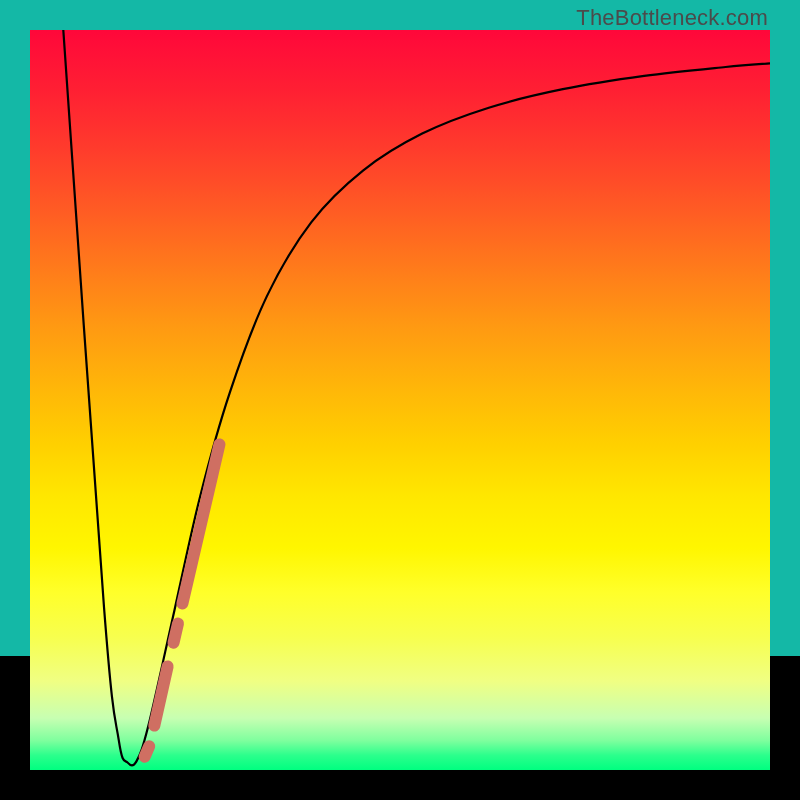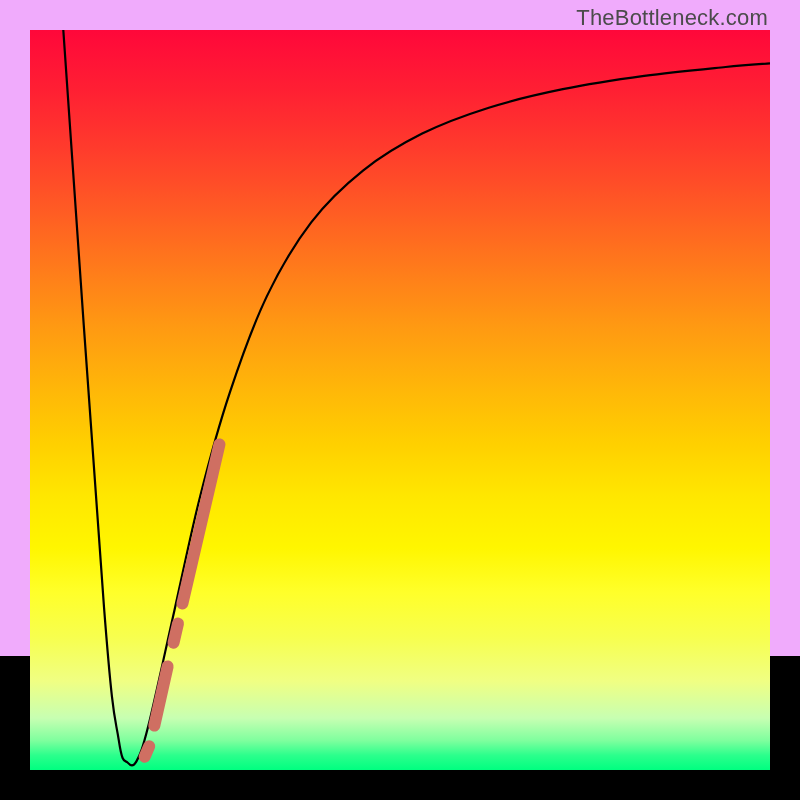--- a/index.html
+++ b/index.html
@@ -8,21 +8,21 @@
     width: 800px;
     height: 800px;
     overflow: hidden;
     background: #000;
     font-family: Arial, Helvetica, sans-serif;
   }
   .frame {
     position: relative;
     width: 800px;
     height: 656px;
-    background: #f0abfc;
+    background: #14b8a6;
   }
   .plot-area {
     position: absolute;
     left: 30px;
     top: 30px;
     width: 740px;
     height: 740px;
     background: linear-gradient(to bottom,
       #ff073a 0%,
       #ff1f33 8%,

